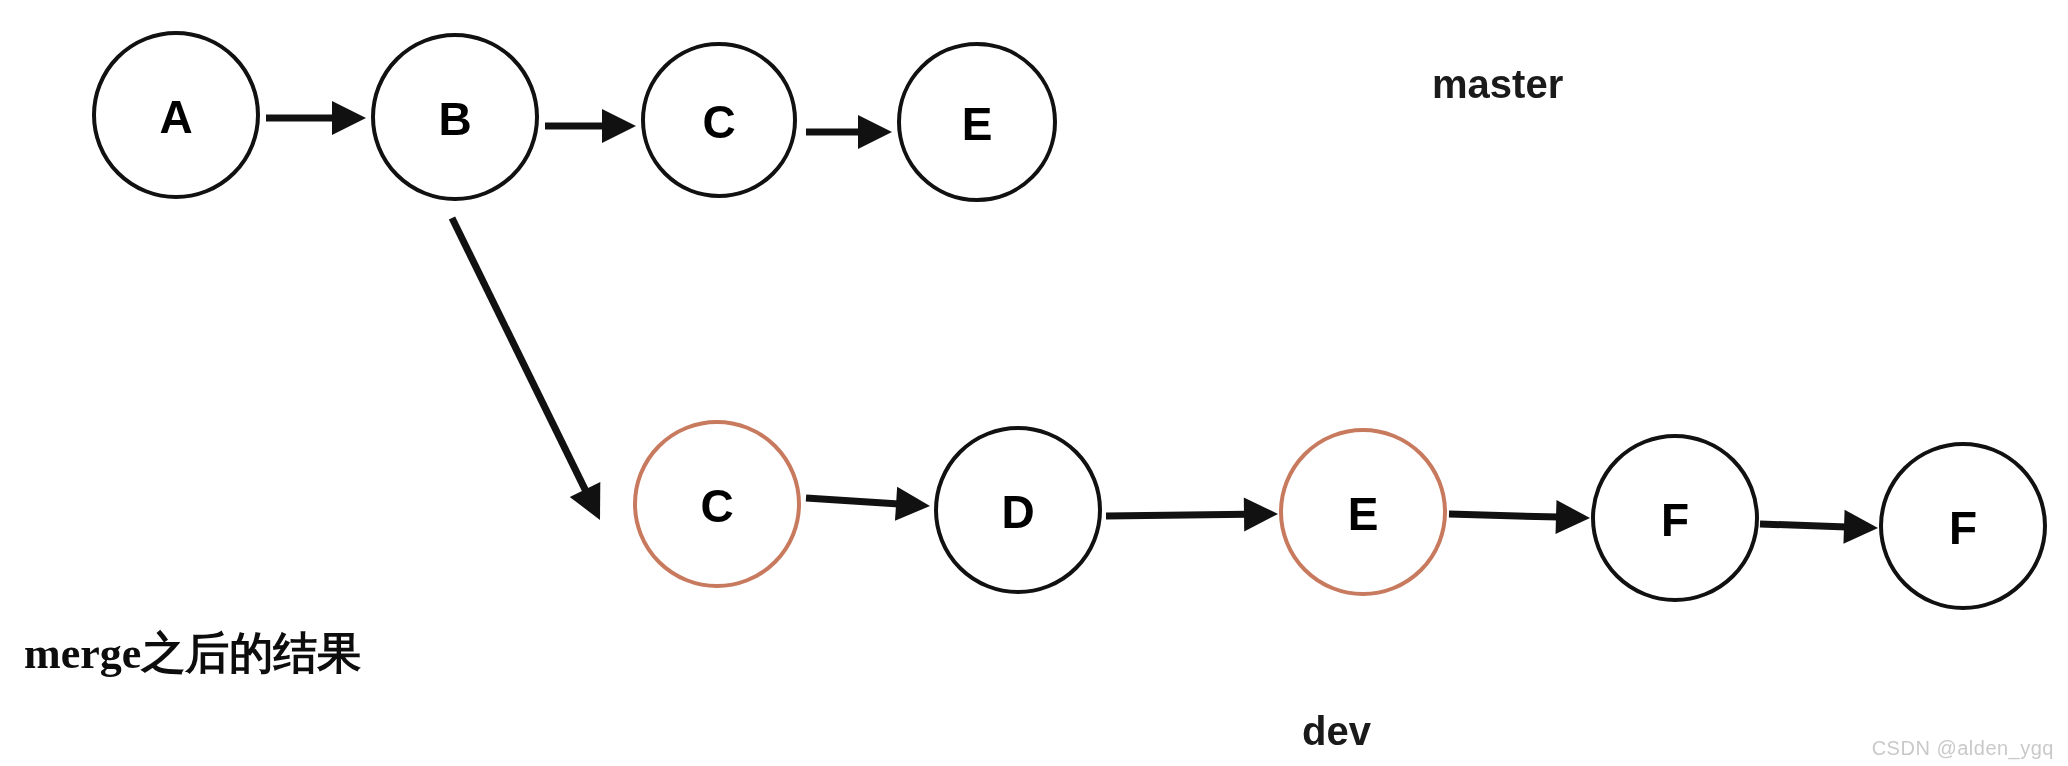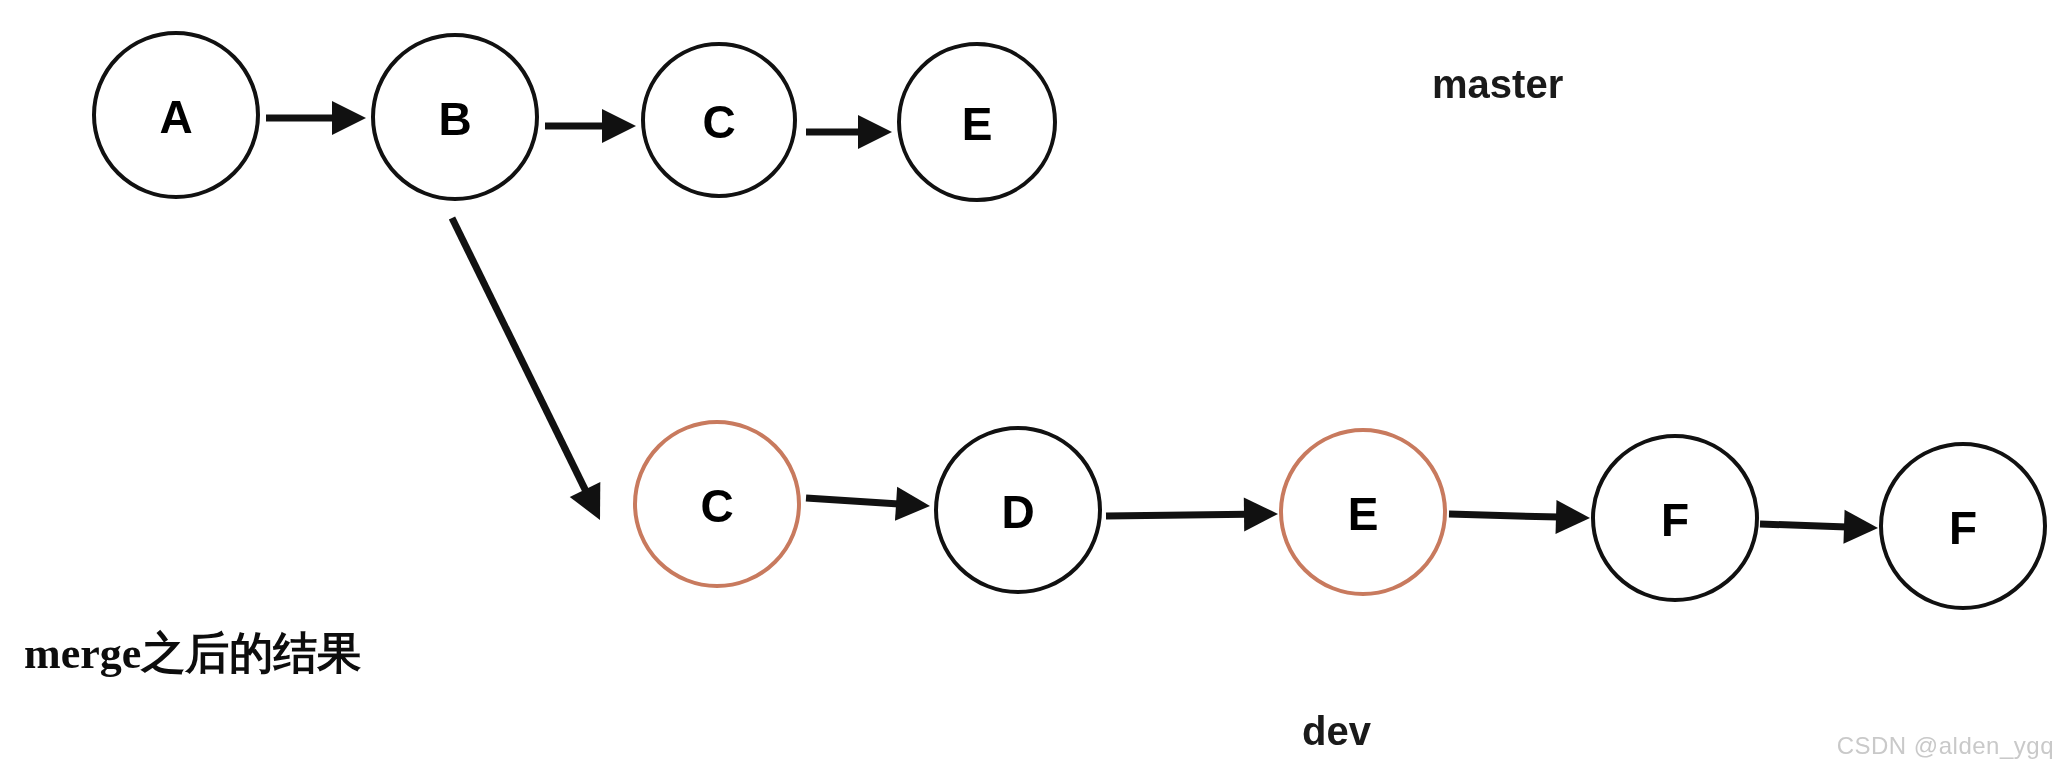--- a/index.html
+++ b/index.html
@@ -55,21 +55,21 @@
     font-family: "Liberation Serif", "DejaVu Serif", serif;
     font-weight: bold;
     font-size: 44px;
     fill: #0d0d0d;
   }
   .watermark {
     position: absolute;
     right: 14px;
     bottom: 6px;
     font-family: "Liberation Sans", sans-serif;
-    font-size: 24px;
+    font-size: 20px;
     color: #c9c9c9;
     letter-spacing: 0.5px;
     user-select: none;
   }
 </style>
 </head>
 <body>
 
 <div id="canvas">
 

